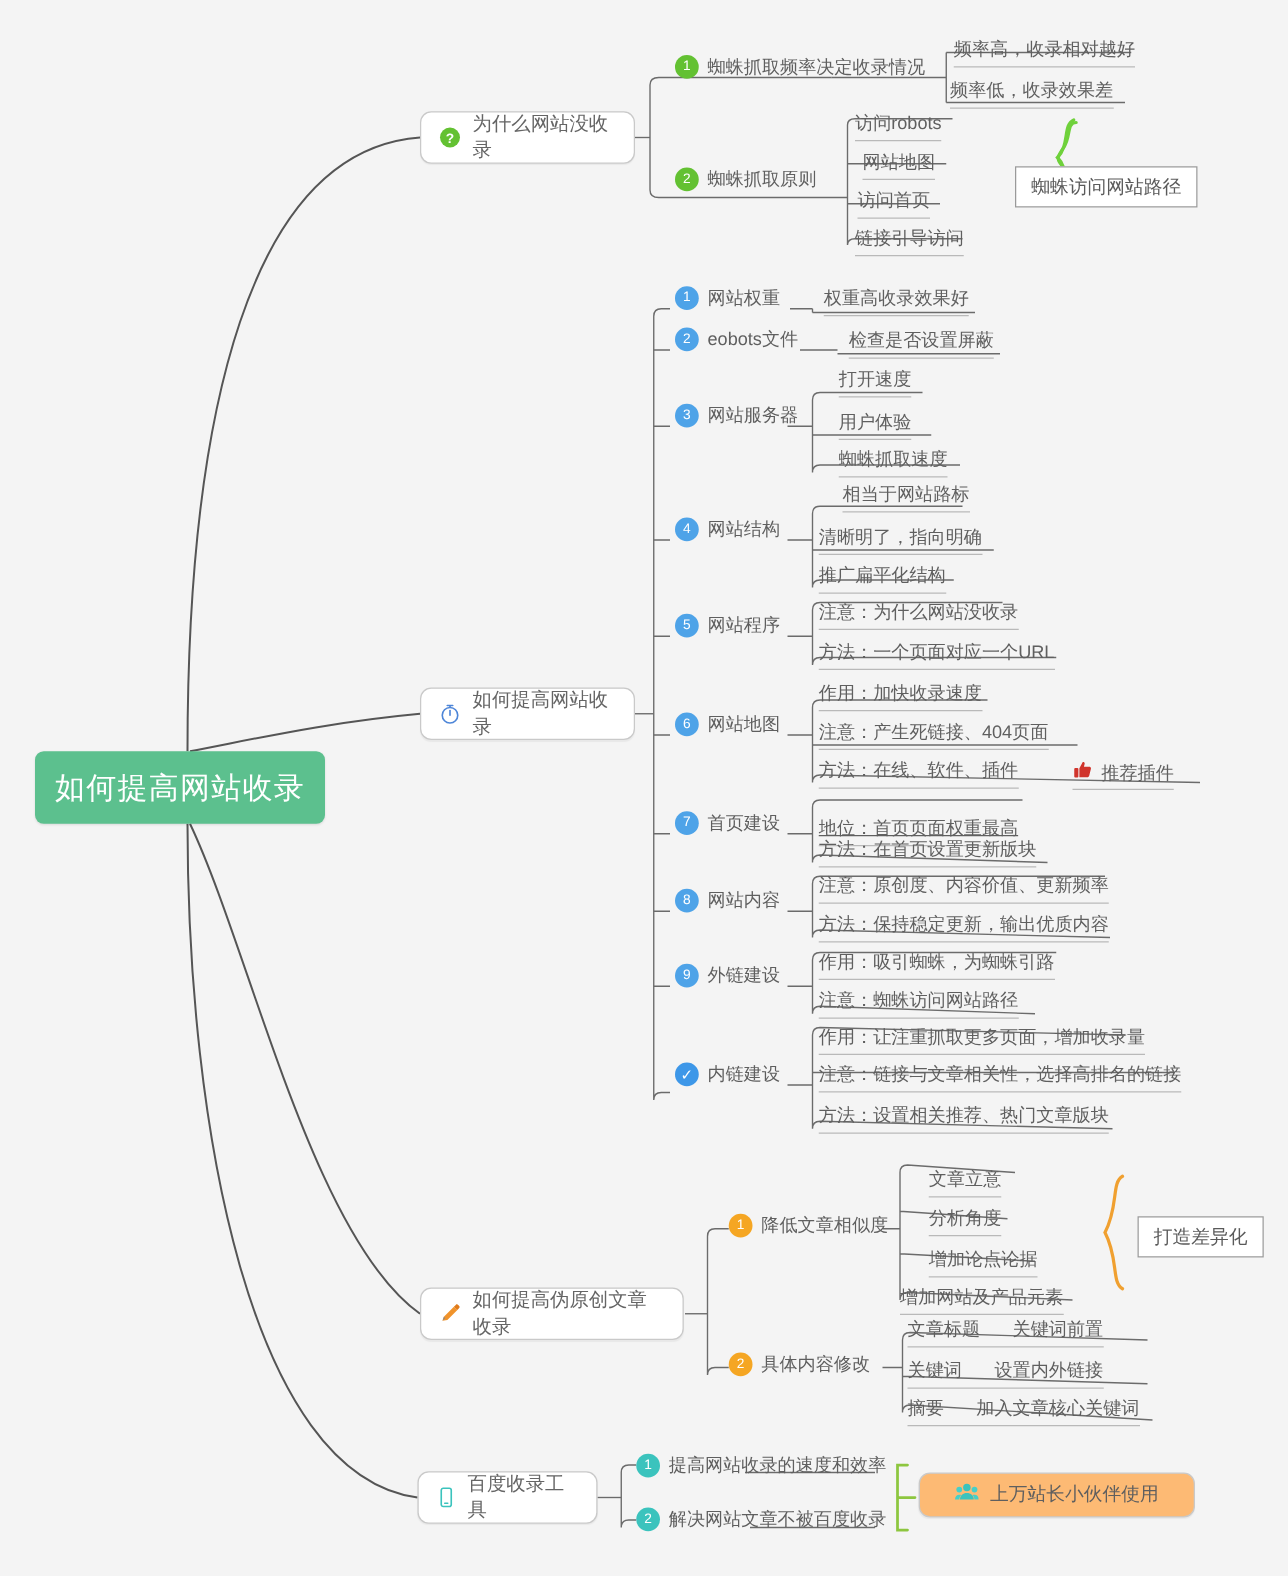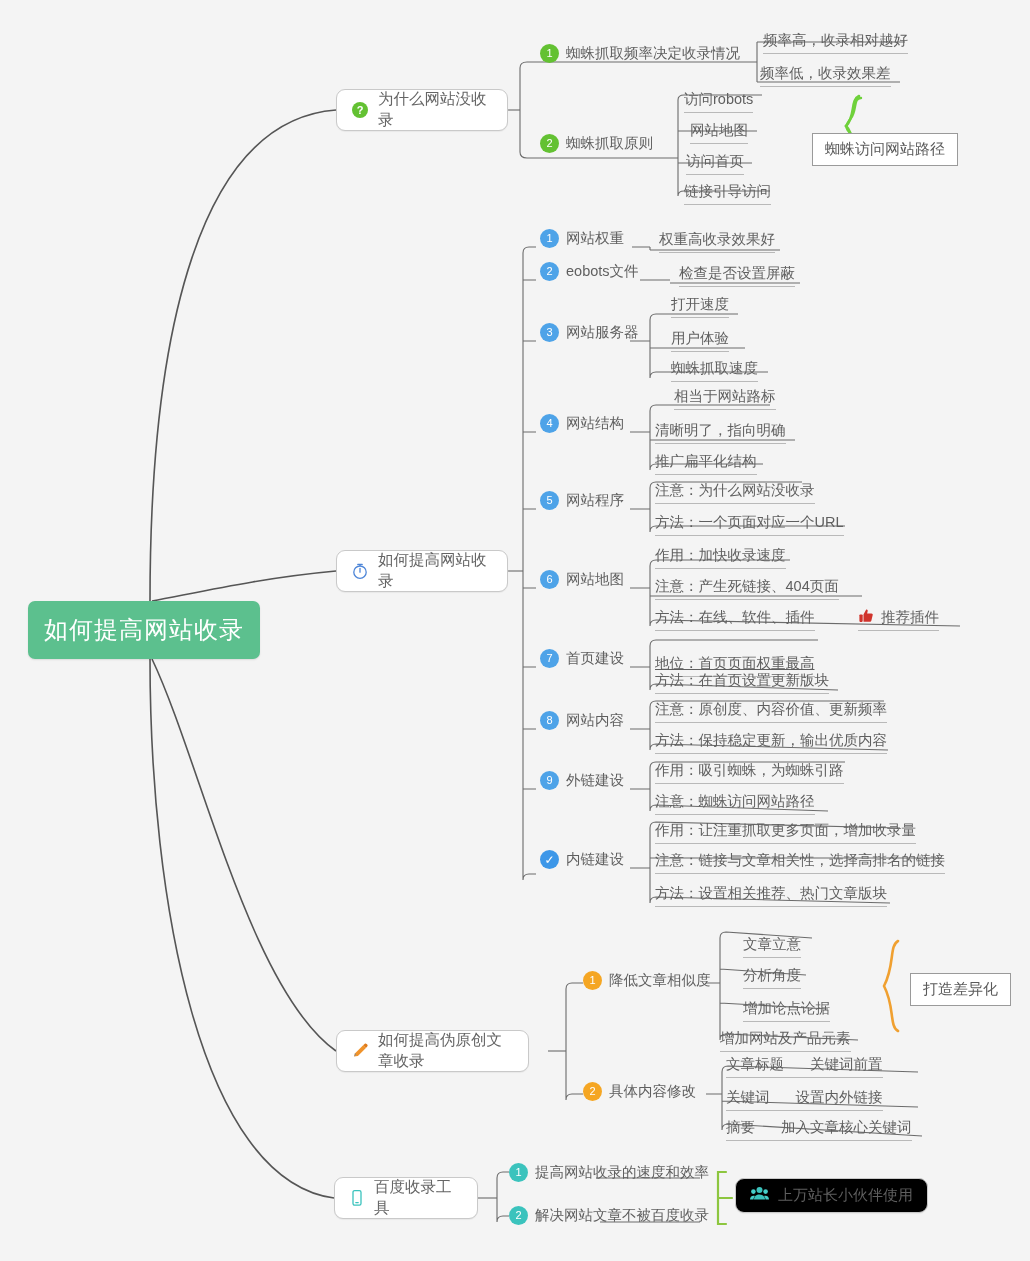--- a/index.html
+++ b/index.html
@@ -62,22 +62,22 @@
   }
   .leaf .sub2{display:inline-block;margin-left:26px;}
 
   
   .sumbox{
     position:absolute;background:#fff;border:1px solid #9a9a9a;
     padding:6px 12px;font-size:15px;color:#5a5a5a;white-space:nowrap;
     box-sizing:border-box;
   }
   .pillbox{
-    position:absolute;background:#000000;border:1px solid #c9c9c9;border-radius:9px;
-    display:flex;gap:9px;padding:7px 14px;
+    position:absolute;background:#fdba74;border:1px solid #c9c9c9;border-radius:9px;
+    display:flex;gap:9px;padding:7px 28px;
     font-size:15px;color:#5f5f5f;white-space:nowrap;box-sizing:border-box;
     box-shadow:0 1px 1px rgba(0,0,0,.05);
   }
   .tagnote{
     position:absolute;display:flex;align-items:center;gap:6px;
     font-size:14.5px;color:#5f5f5f;white-space:nowrap;
     padding-bottom:3px;border-bottom:1px solid #b9b9b9;
   }
 </style>
 </head>
@@ -275,21 +275,21 @@
   <div class="leaf" style="left:655px;top:792px;">注意：蜘蛛访问网站路径</div>
 
   <div class="topic" style="left:540px;top:850px;">
     <span class="badge check">✓</span>
     <span>内链建设</span>
   </div>
   <div class="leaf" style="left:655px;top:821px;">作用：让注重抓取更多页面，增加收录量</div>
   <div class="leaf" style="left:655px;top:851px;">注意：链接与文章相关性，选择高排名的链接</div>
   <div class="leaf" style="left:655px;top:884px;">方法：设置相关推荐、热门文章版块</div>
 
-  <div class="branch-box" style="left:336px;top:1030px;width:193px;">
+  <div class="branch-box" style="left:336px;top:1030px;width:211px;">
     <span class="bi">
       <svg width="18" height="18" viewBox="0 0 18 18">
           <path d="M3,14.6 L4.1,11.3 L12.1,3.3 L14.9,6 L6.9,14 Z" fill="#f0932b"></path>
           <path d="M12.1,3.3 L13.6,1.9 C14.2,1.3 15,1.4 15.6,2 L16.2,2.6 C16.8,3.2 16.8,4 16.2,4.6 L14.9,6 Z" fill="#e07b1a"></path>
           <path d="M3,14.6 L4.1,11.3 L5.2,12.4 Z" fill="#888"></path>
         </svg>
     </span>
     <span>如何提高伪原创文章收录</span>
   </div>
 

